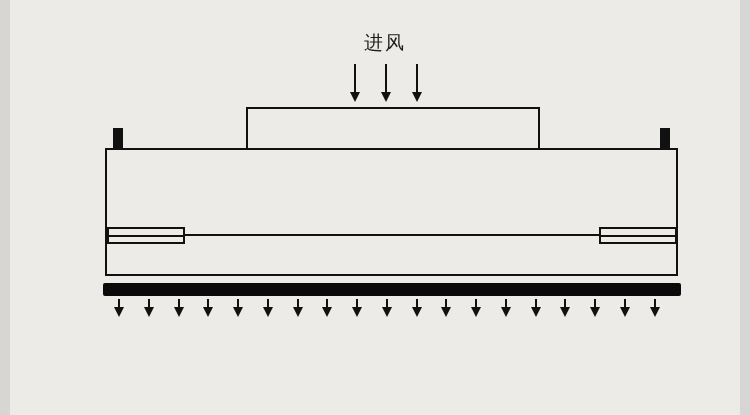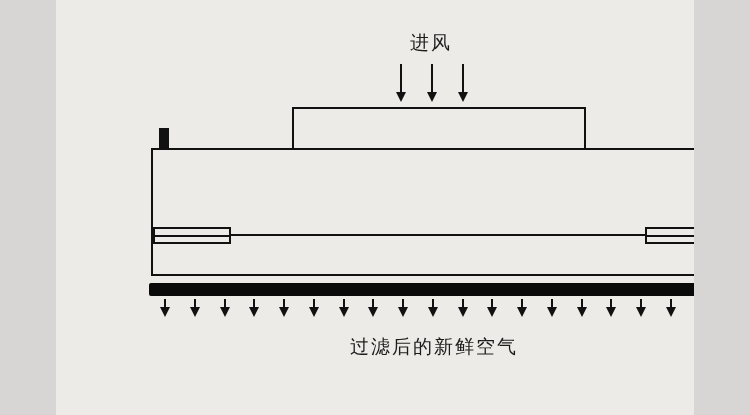--- a/index.html
+++ b/index.html
@@ -2,21 +2,21 @@
 <html><head>
 <meta charset="utf-8">
 <style>
   html,body{margin:0;padding:0;}
   body{
     font-family:"Liberation Sans","DejaVu Sans",sans-serif;
     background:#d8d6d4;
   }
   .stage{
     position:relative;
-    width:638px;height:415px;
+    width:730px;height:415px;
     background:#edebe8;
     overflow:hidden;
     margin:0 auto;
   }
   .label{
     position:absolute;
     color:#1c1c1c;
     font-size:19px;
     letter-spacing:2px;
     white-space:nowrap;
@@ -204,15 +204,14 @@
       <div class="arrow">
         <div class="stem"></div>
         <div class="head"></div>
       </div>
       <div class="arrow">
         <div class="stem"></div>
         <div class="head"></div>
       </div>
     </div>
 
-  <div class="label outlet-label">过滤后的新鲜空气</div>
 
 </div>
 
 </body></html>

